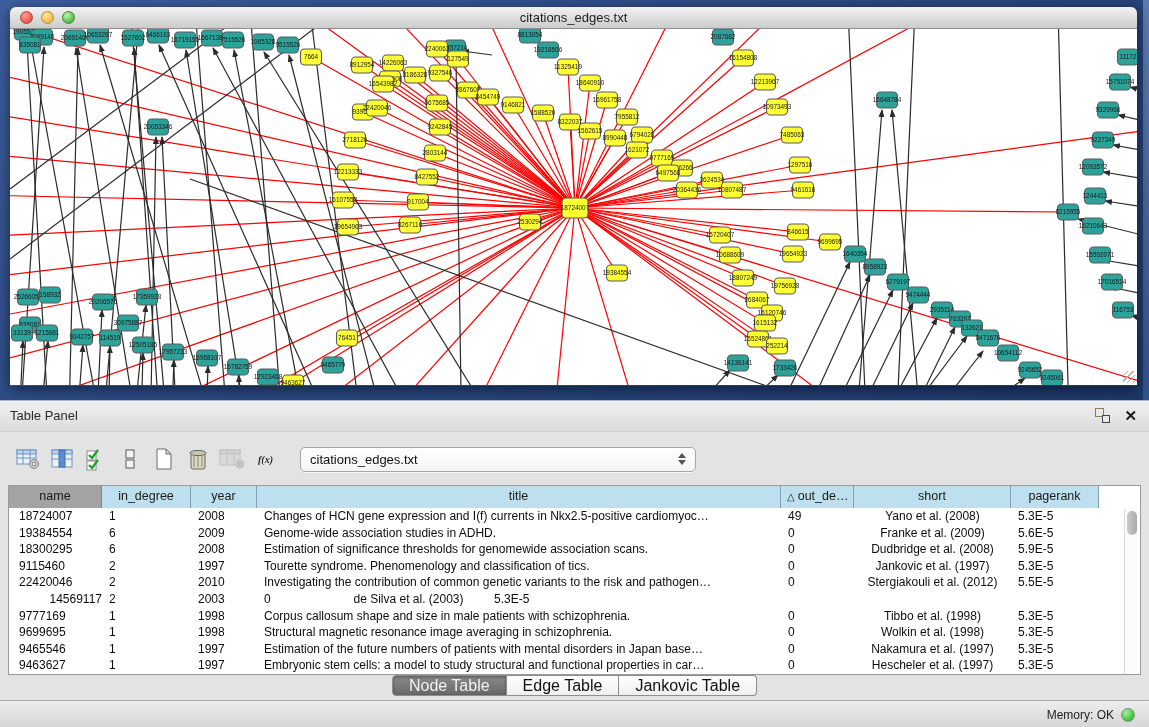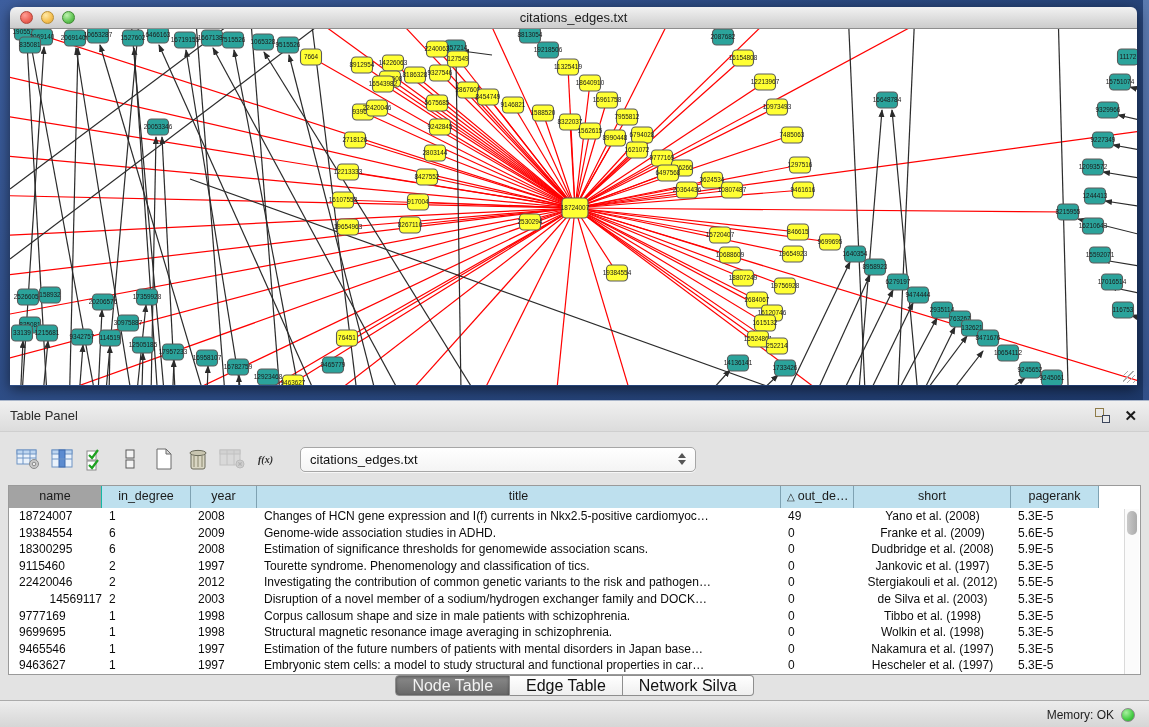--- a/index.html
+++ b/index.html
@@ -868,31 +868,30 @@
           <div class="td" style="width: 89px; text-align: left; padding-left: 7px;">2</div>
           <div class="td" style="width: 66px; text-align: left; padding-left: 7px;">1997</div>
           <div class="td" style="width: 524px; text-align: left; padding-left: 7px;">Tourette syndrome. Phenomenology and classification of tics.</div>
           <div class="td" style="width: 73px; text-align: left; padding-left: 7px;">0</div>
           <div class="td" style="width: 157px; text-align: center;">Jankovic et al. (1997)</div>
           <div class="td" style="width: 88px; text-align: left; padding-left: 7px;">5.3E-5</div>
         </div>
         <div class="trow">
           <div class="td" style="width: 93px; text-align: left; padding-left: 10px;">22420046</div>
           <div class="td" style="width: 89px; text-align: left; padding-left: 7px;">2</div>
-          <div class="td" style="width: 66px; text-align: left; padding-left: 7px;">2012</div>
+          <div class="td" style="width: 66px; text-align: left; padding-left: 7px;">2010</div>
           <div class="td" style="width: 524px; text-align: left; padding-left: 7px;">Investigating the contribution of common genetic variants to the risk and pathogen…</div>
           <div class="td" style="width: 73px; text-align: left; padding-left: 7px;">0</div>
           <div class="td" style="width: 157px; text-align: center;">Stergiakouli et al. (2012)</div>
           <div class="td" style="width: 88px; text-align: left; padding-left: 7px;">5.5E-5</div>
         </div>
         <div class="trow">
           <div class="td" style="width: 93px; text-align: right; padding-left: 10px;">14569117</div>
           <div class="td" style="width: 89px; text-align: left; padding-left: 7px;">2</div>
           <div class="td" style="width: 66px; text-align: left; padding-left: 7px;">2003</div>
-          <div class="td" style="width: 524px; text-align: left; padding-left: 7px;">Disruption of a novel member of a sodium/hydrogen exchanger family and DOCK…</div>
           <div class="td" style="width: 73px; text-align: left; padding-left: 7px;">0</div>
           <div class="td" style="width: 157px; text-align: center;">de Silva et al. (2003)</div>
           <div class="td" style="width: 88px; text-align: left; padding-left: 7px;">5.3E-5</div>
         </div>
         <div class="trow">
           <div class="td" style="width: 93px; text-align: left; padding-left: 10px;">9777169</div>
           <div class="td" style="width: 89px; text-align: left; padding-left: 7px;">1</div>
           <div class="td" style="width: 66px; text-align: left; padding-left: 7px;">1998</div>
           <div class="td" style="width: 524px; text-align: left; padding-left: 7px;">Corpus callosum shape and size in male patients with schizophrenia.</div>
           <div class="td" style="width: 73px; text-align: left; padding-left: 7px;">0</div>
@@ -928,21 +927,21 @@
         </div>
       </div>
     <div class="vscroll">
         <div class="vthumb"></div>
       </div>
   </div>
 
   <div class="tabbar" id="tabbar">
       <div class="seg sel">Node Table</div>
       <div class="seg">Edge Table</div>
-      <div class="seg">Network Silva</div>
+      <div class="seg">Jankovic Table</div>
     </div>
 </div>
 
 <div class="statusbar">
   <div class="memory">
     <span>Memory: OK</span>
     <span class="led"></span>
   </div>
 </div>
 

